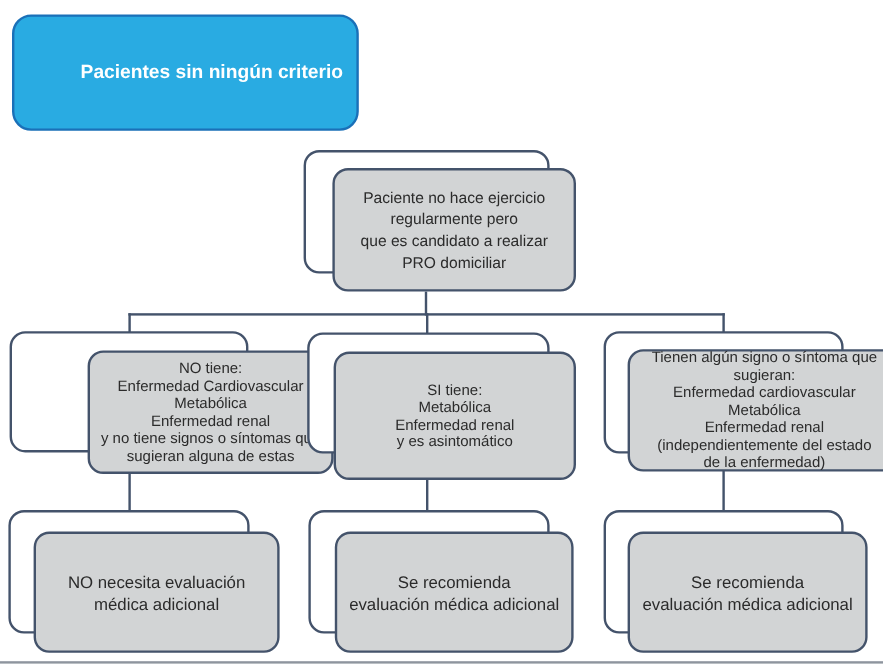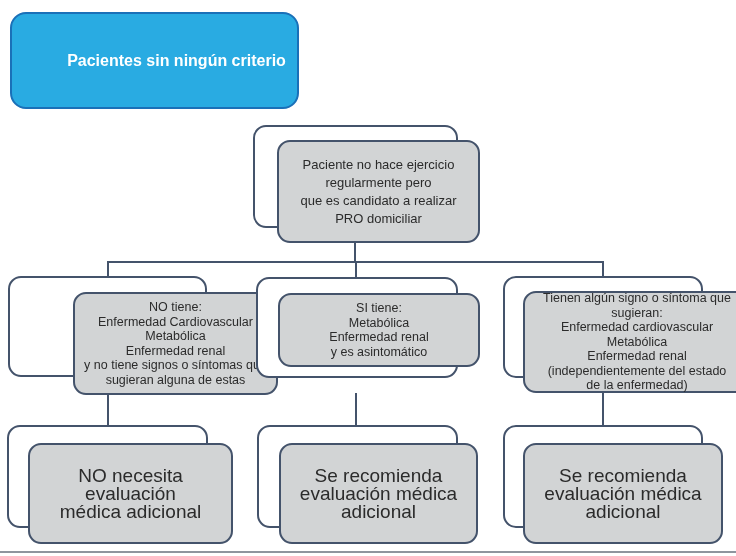--- a/index.html
+++ b/index.html
@@ -27,29 +27,29 @@
     text-align: center;
   }
   .front .txt {
     white-space: pre-line;
     color: var(--text-color, #2B2B2B);
     font-size: 12.5px;
     line-height: 14.5px;
     padding: 2px 4px;
   }
   .front .txt.root { font-size: 13px; line-height: 18px; }
-  .front .txt.outcome { font-size: 19px; line-height: 18px; }
+  .front .txt.outcome { font-size: 14px; line-height: 18px; }
   
   .n-root-back   { left: 253px; top: 125px; width: 205px; height: 103px; }
   .n-root-front  { left: 277px; top: 140px; width: 203px; height: 103px; }
   
   .n-c1-back  { left: 8px;   top: 276px; width: 199px; height: 101px; }
   .n-c1-front { left: 30px;  top: 292px; width: 205px; height: 103px; margin-left: 43px; }
   .n-c2-back  { left: 256px; top: 277px; width: 202px; height: 101px; }
-  .n-c2-front { left: 278px; top: 293px; width: 202px; height: 74px; }
+  .n-c2-front { left: 278px; top: 293px; width: 202px; height: 107px; }
   .n-c3-back  { left: 503px; top: 276px; width: 200px; height: 102px; }
   .n-c3-front { left: 523px; top: 291px; width: 228px; height: 102px; }
   
   .n-o1-back  { left: 7px;   top: 425px; width: 201px; height: 103px; }
   .n-o1-front { left: 28px;  top: 443px; width: 205px; height: 101px; }
   .n-o2-back  { left: 257px; top: 425px; width: 201px; height: 103px; }
   .n-o2-front { left: 279px; top: 443px; width: 199px; height: 101px; }
   .n-o3-back  { left: 503px; top: 425px; width: 200px; height: 103px; }
   .n-o3-front { left: 523px; top: 443px; width: 200px; height: 101px; }
   

